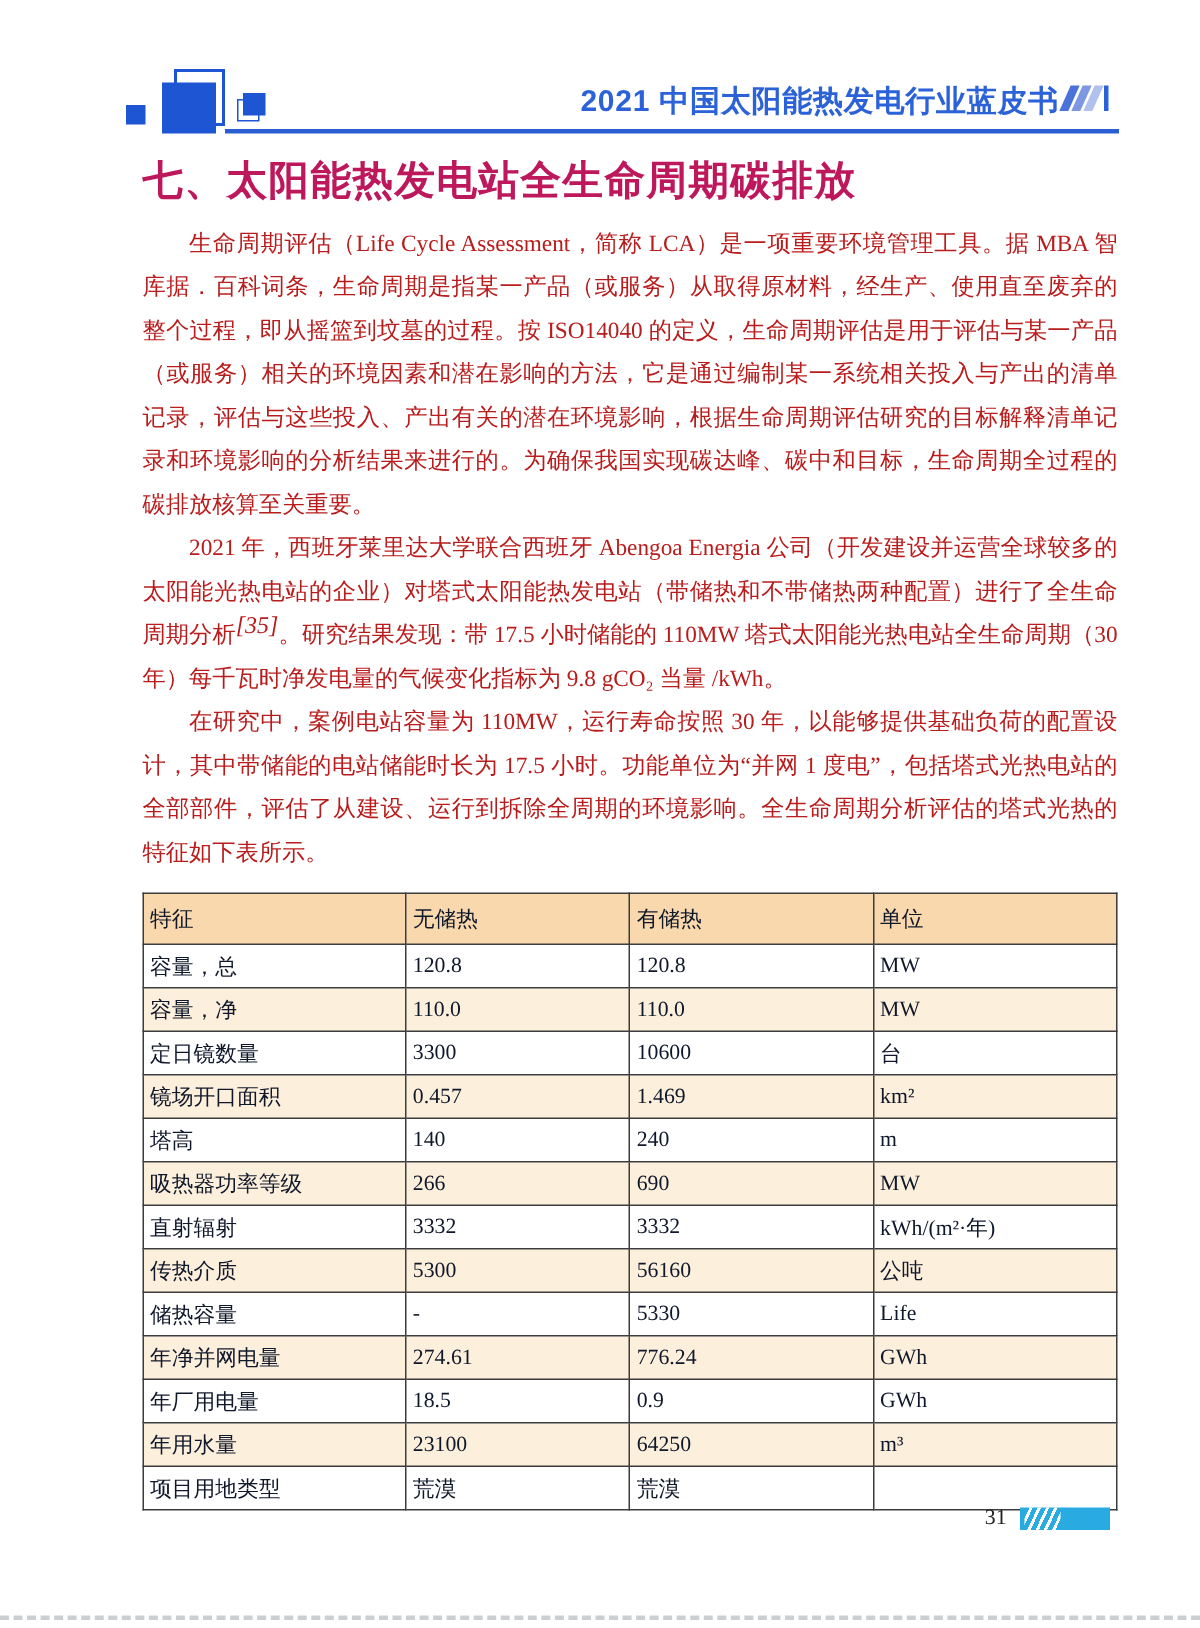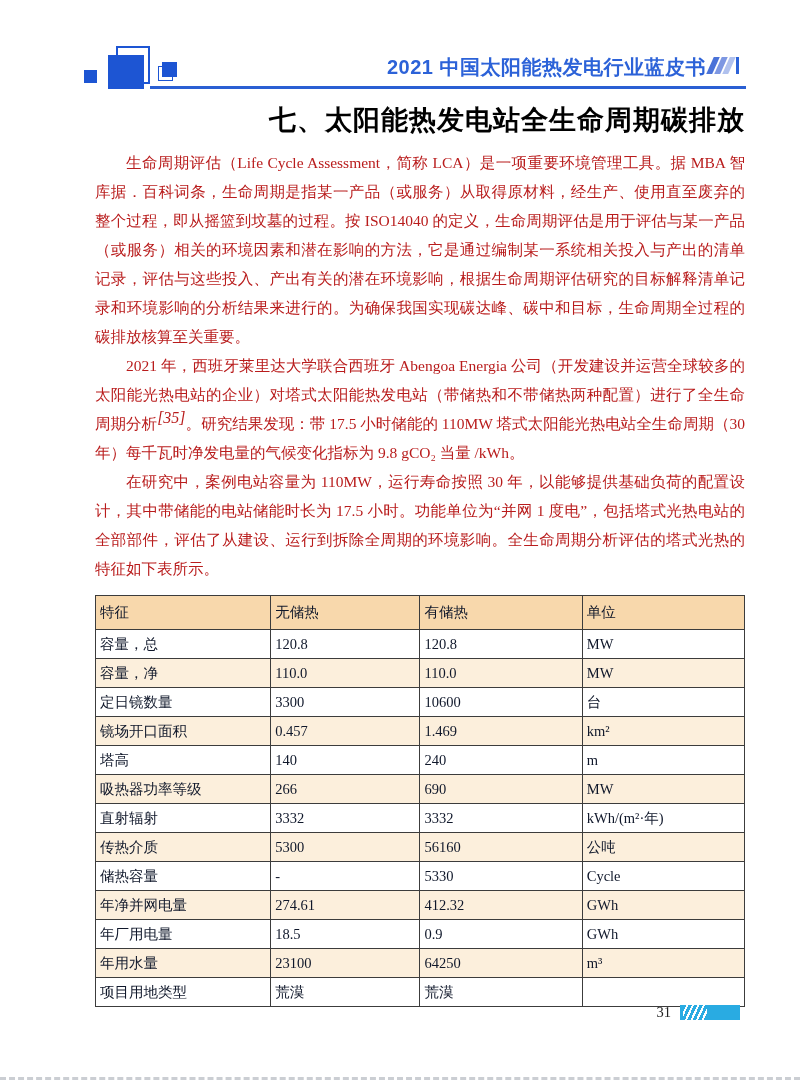--- a/index.html
+++ b/index.html
@@ -29,23 +29,23 @@
   .slashes .s1 { left:0;  background:#4a72d8; }
   .slashes .s2 { left:8px;  background:#7d97e2; }
   .slashes .s3 { left:16px; background:#b0c1ee; }
   .slashes .s4 { left:26px; width:3px; transform:none; background:#2c62d8; }
   .header-rule { position:absolute; top:86px; left:150px; width:596px; height:3px; background:#2a5fd3; }
 
   
   .content { position:absolute; left:95px; top:96px; width:650px; }
 
   .section-title {
-    text-align:right; padding:6px 0 10px 0;
+    text-align:left; padding:6px 0 10px 0;
     font-family:"Liberation Sans","DejaVu Sans",sans-serif;
-    font-size:27px; font-weight:bold; color:#000000; letter-spacing:1px;
+    font-size:27px; font-weight:bold; color:#be185d; letter-spacing:1px;
   }
 
   .body-text p {
     font-size:15.5px; line-height:29px; text-align:justify;
     text-indent:2em; color:#b91c1c;
   }
   .body-text sup { font-size:16px; vertical-align:super; line-height:0;font-style:italic; }
 
   .table-caption {
     margin-top:15px; text-align:center;
@@ -166,26 +166,26 @@
         <tr class="alt">
           <td>传热介质</td>
           <td>5300</td>
           <td>56160</td>
           <td>公吨</td>
         </tr>
         <tr>
           <td>储热容量</td>
           <td>-</td>
           <td>5330</td>
-          <td>Cycle</td>
+          <td>Life</td>
         </tr>
         <tr class="alt">
           <td>年净并网电量</td>
           <td>274.61</td>
-          <td>412.32</td>
+          <td>776.24</td>
           <td>GWh</td>
         </tr>
         <tr>
           <td>年厂用电量</td>
           <td>18.5</td>
           <td>0.9</td>
           <td>GWh</td>
         </tr>
         <tr class="alt">
           <td>年用水量</td>

